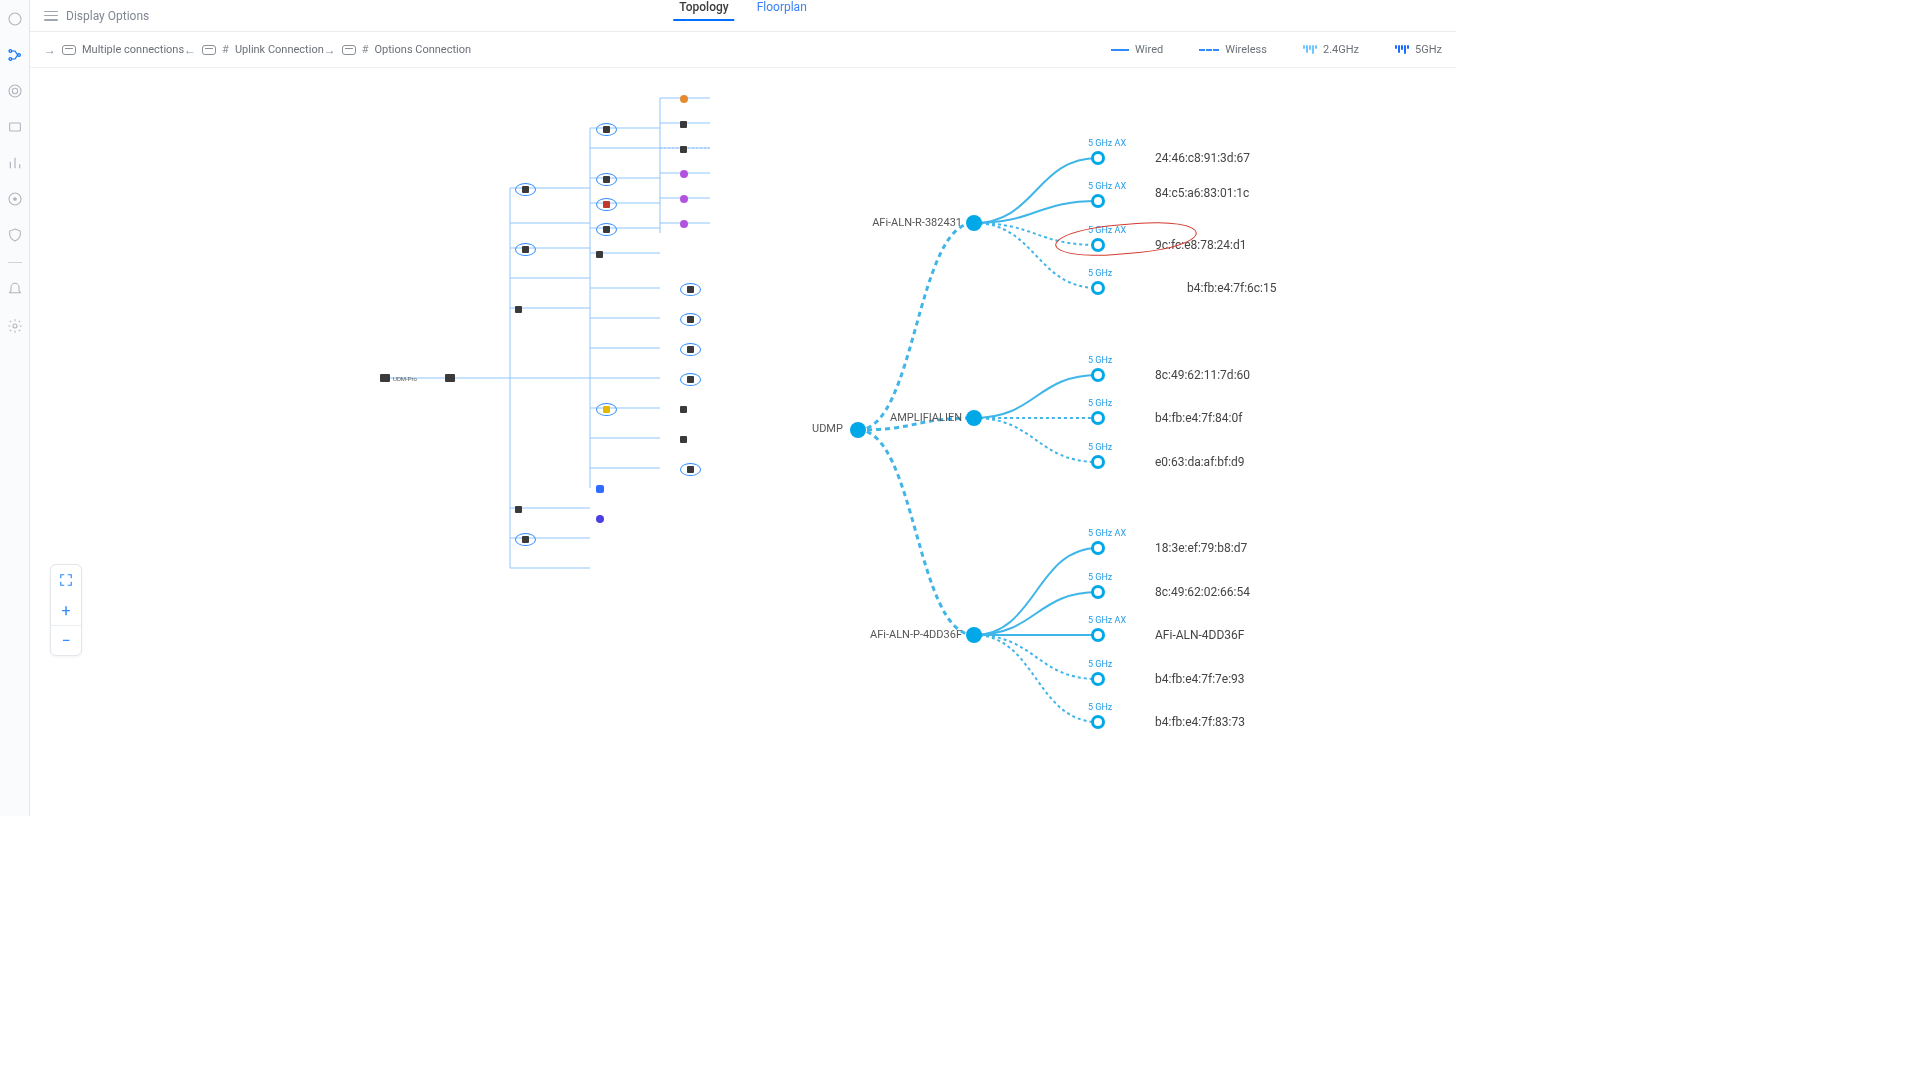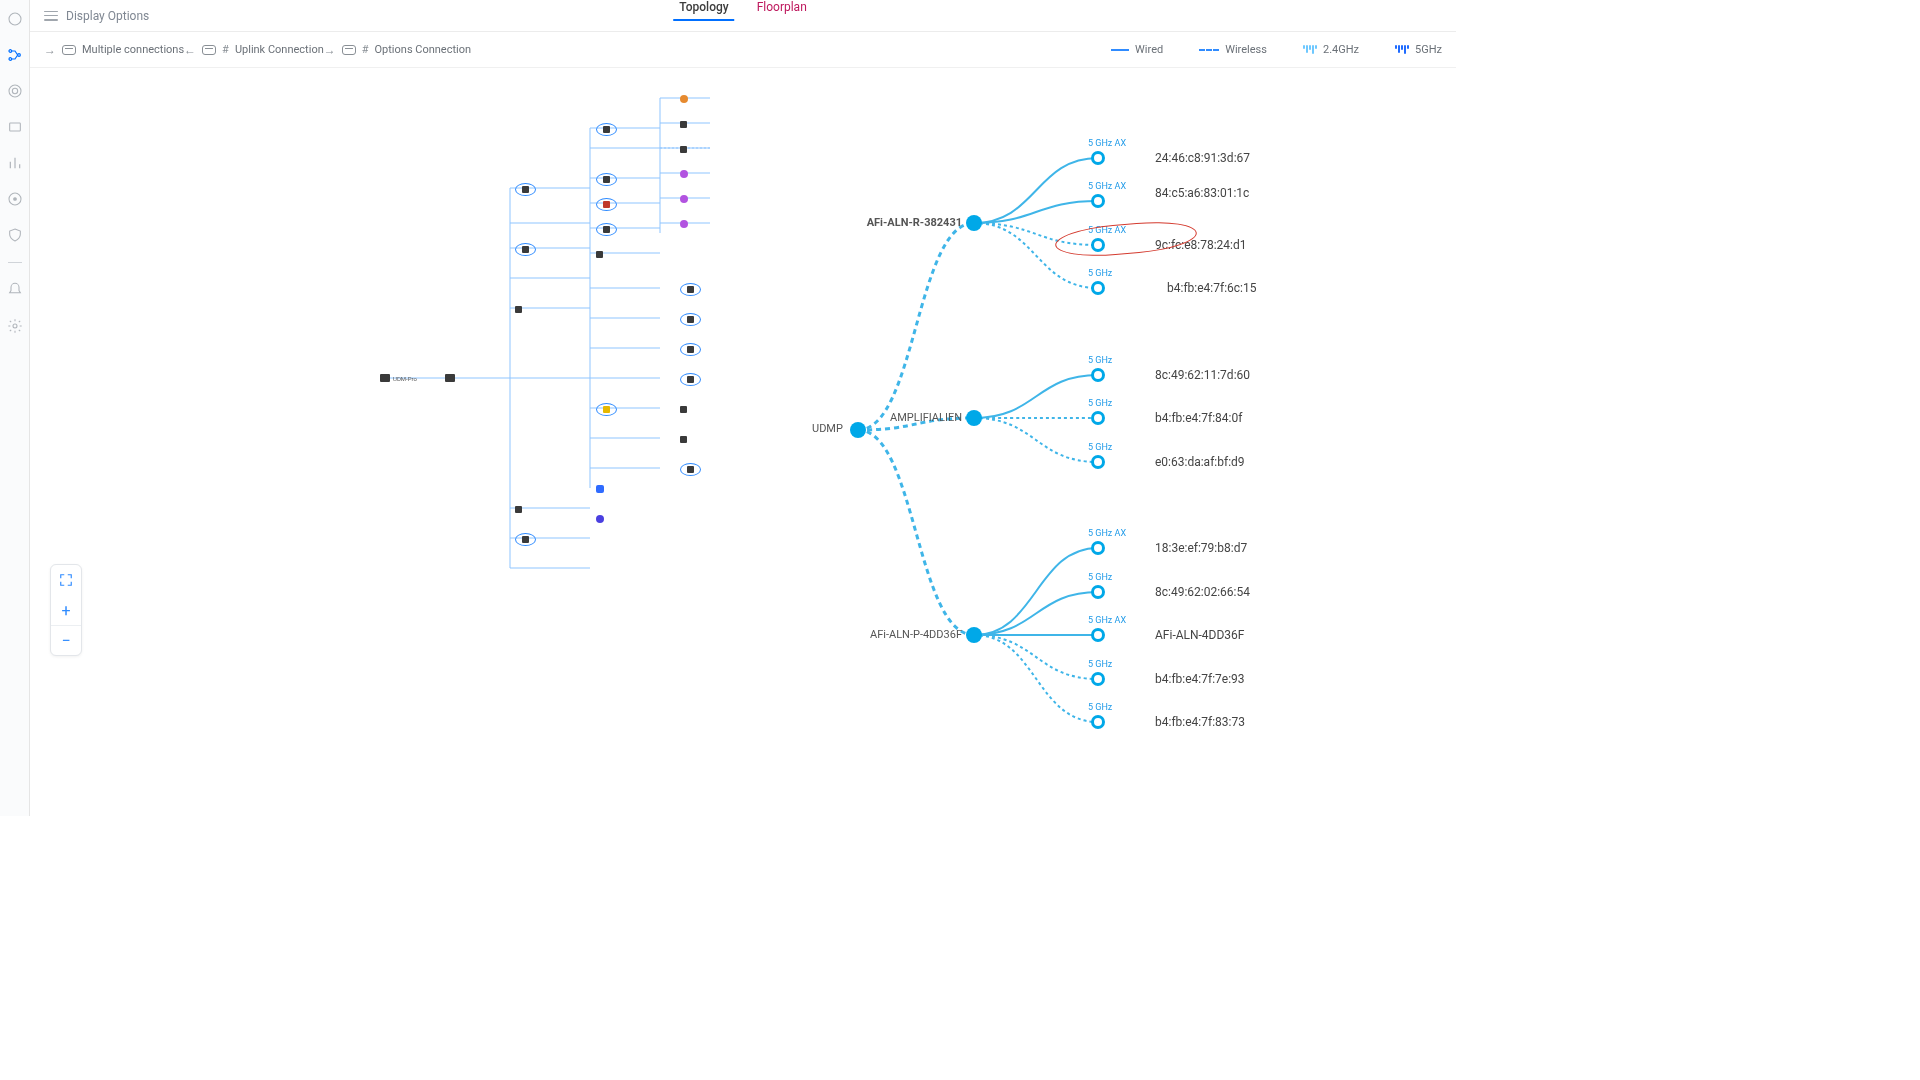--- a/index.html
+++ b/index.html
@@ -10,21 +10,21 @@
 .sidebar-icon { width: 18px; height: 18px; display: flex; align-items: center; justify-content: center; color: #b0b5bb; cursor: pointer; }
 .sidebar-icon.active { color: #006fff; }
 .sidebar-divider { width: 14px; height: 1px; background: #d0d4d9; }
 
 
 .topbar { position: absolute; left: 30px; right: 0; top: 0; height: 32px; display: flex; align-items: center; border-bottom: 1px solid #ececec; }
 .display-options { display: flex; align-items: center; gap: 8px; margin-left: 14px; color: #808893; font-size: 12px; cursor: pointer; }
 .hamburger-icon { width: 14px; height: 10px; display: flex; flex-direction: column; justify-content: space-between; }
 .hamburger-icon span { display: block; width: 100%; height: 1.5px; background: #a0a6ad; border-radius: 1px; }
 .tabs-center { position: absolute; left: 50%; transform: translateX(-50%); top: 0; height: 20px; display: flex; align-items: flex-end; gap: 28px; }
-.tab { font-size: 12px; color: #be185d; padding-bottom: 6px; cursor: pointer; position: relative; }
+.tab { font-size: 12px; color: #3b82f6; padding-bottom: 6px; cursor: pointer; position: relative; }
 .tab.active { color: #3c3c3c; font-weight: 500; }
 .tab.active::after { content: ""; position: absolute; bottom: -1px; left: -6px; right: -6px; height: 2px; background: #006fff; }
 
 
 .subheader { position: absolute; left: 30px; right: 0; top: 32px; height: 36px; display: flex; align-items: center; justify-content: space-between; padding: 0 14px; border-bottom: 1px solid #f0f0f0; font-size: 11px; color: #6b7178; }
 .legend-left { display: flex; align-items: center; }
 .legend-item { display: flex; align-items: center; gap: 6px; cursor: default; }
 .legend-right { display: flex; align-items: center; gap: 36px; }
 .legend-swatch-line { width: 18px; height: 0; border-top: 2px solid #2f8bff; }
 .legend-swatch-dashed { width: 20px; height: 0; border-top: 2px dashed #2f8bff; }
@@ -413,33 +413,33 @@
         <path d="M 176 547 C 238 547, 238 547, 300 547" stroke="#3fb5e8" stroke-width="2" fill="none"></path>
         <path d="M 176 547 C 238 547, 238 591, 300 591" stroke="#3fb5e8" stroke-width="2" fill="none" stroke-dasharray="3 3"></path>
         <path d="M 176 547 C 238 547, 238 634, 300 634" stroke="#3fb5e8" stroke-width="2" fill="none" stroke-dasharray="3 3"></path>
       </svg>
 
     <div class="d-root-label" style="left:14px; top:334px;">UDMP</div>
     <div class="d-node-big" style="left:52px; top:334px;"></div>
 
     <div id="detail-nodes">
         <div class="d-node-big" style="left: 168px; top: 127px;"></div>
-        <div class="d-root-label" style="right: 316px; left: auto; top: 128px; text-align: right; font-weight: bold;">AFi-ALN-R-382431</div>
+        <div class="d-root-label" style="right: 316px; left: auto; top: 128px; text-align: right;">AFi-ALN-R-382431</div>
         <div class="d-node-ring" style="left: 293px; top: 63px;"></div>
         <div class="d-band-label" style="left: 290px; top: 50px;">5 GHz AX</div>
         <div class="d-client-label" style="left: 316px; top: 63px;">24:46:c8:91:3d:67</div>
         <div class="d-node-ring" style="left: 293px; top: 106px;"></div>
         <div class="d-band-label" style="left: 290px; top: 93px;">5 GHz AX</div>
         <div class="d-client-label" style="left: 316px; top: 98px;">84:c5:a6:83:01:1c</div>
         <div class="d-node-ring" style="left: 293px; top: 150px;"></div>
         <div class="d-band-label" style="left: 290px; top: 137px;">5 GHz AX</div>
         <div class="d-client-label" style="left: 316px; top: 150px;">9c:fc:e8:78:24:d1</div>
         <div class="d-node-ring" style="left: 293px; top: 193px;"></div>
         <div class="d-band-label" style="left: 290px; top: 180px;">5 GHz</div>
-        <div class="d-client-label" style="left: 316px; top: 193px; padding-left: 12px;">b4:fb:e4:7f:6c:15</div>
+        <div class="d-client-label" style="left: 336px; top: 193px; padding-left: 12px;">b4:fb:e4:7f:6c:15</div>
         <div class="d-node-big" style="left: 168px; top: 322px;"></div>
         <div class="d-root-label" style="right: 316px; left: auto; top: 323px; text-align: right;">AMPLIFIALIEN</div>
         <div class="d-node-ring" style="left: 293px; top: 280px;"></div>
         <div class="d-band-label" style="left: 290px; top: 267px;">5 GHz</div>
         <div class="d-client-label" style="left: 316px; top: 280px;">8c:49:62:11:7d:60</div>
         <div class="d-node-ring" style="left: 293px; top: 323px;"></div>
         <div class="d-band-label" style="left: 290px; top: 310px;">5 GHz</div>
         <div class="d-client-label" style="left: 316px; top: 323px;">b4:fb:e4:7f:84:0f</div>
         <div class="d-node-ring" style="left: 293px; top: 367px;"></div>
         <div class="d-band-label" style="left: 290px; top: 354px;">5 GHz</div>

